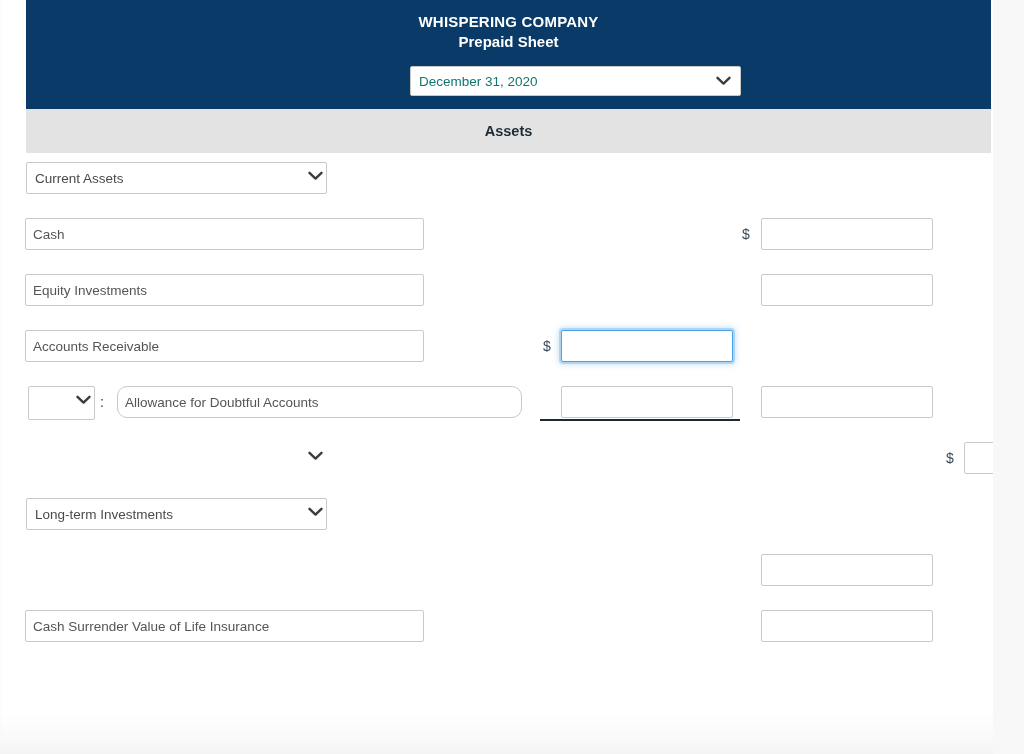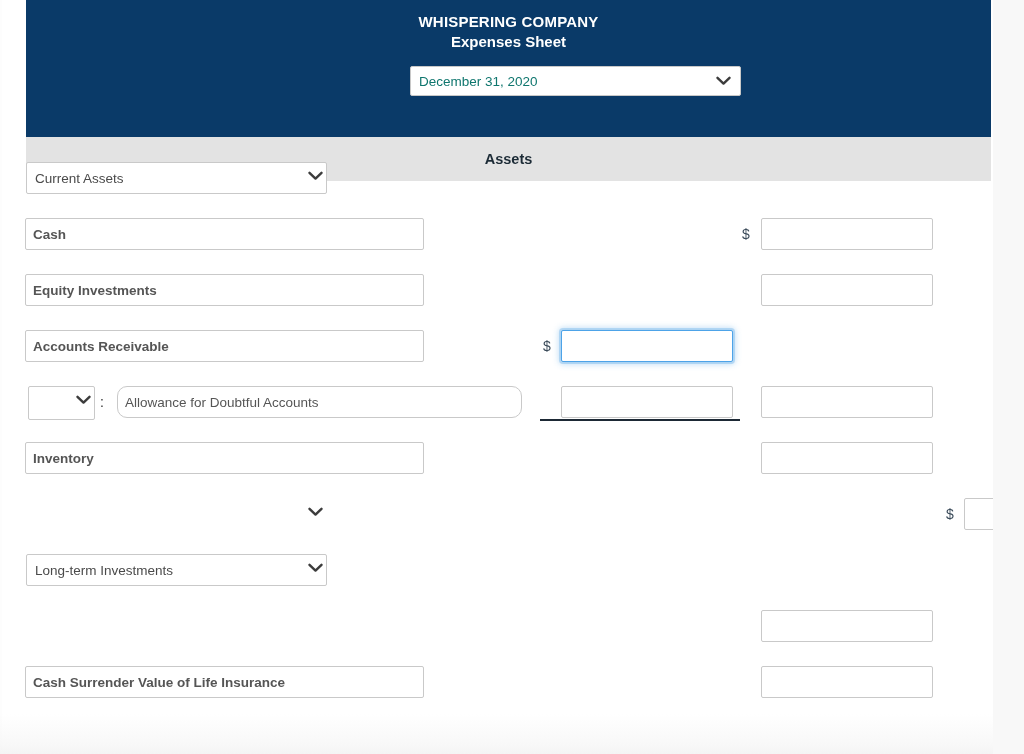--- a/index.html
+++ b/index.html
@@ -84,21 +84,20 @@
     left: 26px; top: 109px;
     width: 965px;
     height: 44px;
     background: #e3e3e3;
     color: #1c2b36;
     font-size: 14.5px;
     font-weight: bold;
     display: flex;
     align-items: center;
     justify-content: center;
-    margin-top: 28px;
   }
 
   
   #rows {
     position: absolute;
     left: 0; top: 153px;
     width: 993px;
   }
   .row {
     position: relative;
@@ -138,21 +137,20 @@
     width: 399px;
     height: 32px;
     padding: 2px 7px;
     font-size: 13.5px;
     font-family: "Liberation Sans", sans-serif;
     color: #555555;
     background: #ffffff;
     border: 1px solid #c9c9c9;
     border-radius: 2px;
     outline: none;
-    font-weight: bold;
   }
 
   
   select.mod-select {
     position: absolute;
     left: 28px;
     top: 9px;
     width: 67px;
     height: 32px;
     padding: 16px 6px;
@@ -260,21 +258,21 @@
 </head>
 <body>
 
 <div id="page">
   <div id="canvas">
 
     <div class="left-edge"></div>
 
     <div class="header-band">
       <div class="company-name">WHISPERING COMPANY</div>
-      <div class="report-title">Expenses Sheet</div>
+      <div class="report-title">Prepaid Sheet</div>
       <div class="date-select-wrap">
         <select class="date-select" id="date-select"><option value="December 31, 2020">December 31, 2020</option><option value="December 31, 2021">December 31, 2021</option><option value="For the Year Ended December 31, 2020">For the Year Ended December 31, 2020</option></select>
         <span class="sel-arrow">
           <svg width="15" height="10" viewBox="0 0 15 10">
               <path d="M1.5 1.8 L7.5 7.6 L13.5 1.8" stroke="#3c3c3c" stroke-width="2.4" fill="none" stroke-linecap="round" stroke-linejoin="round"></path>
             </svg>
         </span>
       </div>
     </div>
 
@@ -308,24 +306,20 @@
           <span class="mod-select-arrow"><svg width="15" height="10" viewBox="0 0 15 10">
               <path d="M1.5 1.8 L7.5 7.6 L13.5 1.8" stroke="#3c3c3c" stroke-width="2.4" fill="none" stroke-linecap="round" stroke-linejoin="round"></path>
             </svg></span>
           <span class="colon">:</span>
           <input class="mod-input" type="text" value="Allowance for Doubtful Accounts" style="">
           <input class="amt mid" type="text" value="" style="">
           <div class="rule mid"></div>
           <input class="amt right" type="text" value="" style="">
         </div>
         <div class="row">
-          <input class="label-input" type="text" value="Inventory" style="">
-          <input class="amt right" type="text" value="" style="">
-        </div>
-        <div class="row">
           <span class="label-select-arrow"><svg width="15" height="10" viewBox="0 0 15 10">
               <path d="M1.5 1.8 L7.5 7.6 L13.5 1.8" stroke="#3c3c3c" stroke-width="2.4" fill="none" stroke-linecap="round" stroke-linejoin="round"></path>
             </svg></span>
           <span class="dollar far">$</span>
           <input class="amt far" type="text" value="" style="">
         </div>
         <div class="row">
           <select class="label-select"><option value="Long-term Investments" selected="">Long-term Investments</option><option value="Current Assets">Current Assets</option><option value="Property, Plant and Equipment">Property, Plant and Equipment</option><option value="Intangible Assets">Intangible Assets</option></select>
           <span class="label-select-arrow"><svg width="15" height="10" viewBox="0 0 15 10">
               <path d="M1.5 1.8 L7.5 7.6 L13.5 1.8" stroke="#3c3c3c" stroke-width="2.4" fill="none" stroke-linecap="round" stroke-linejoin="round"></path>

